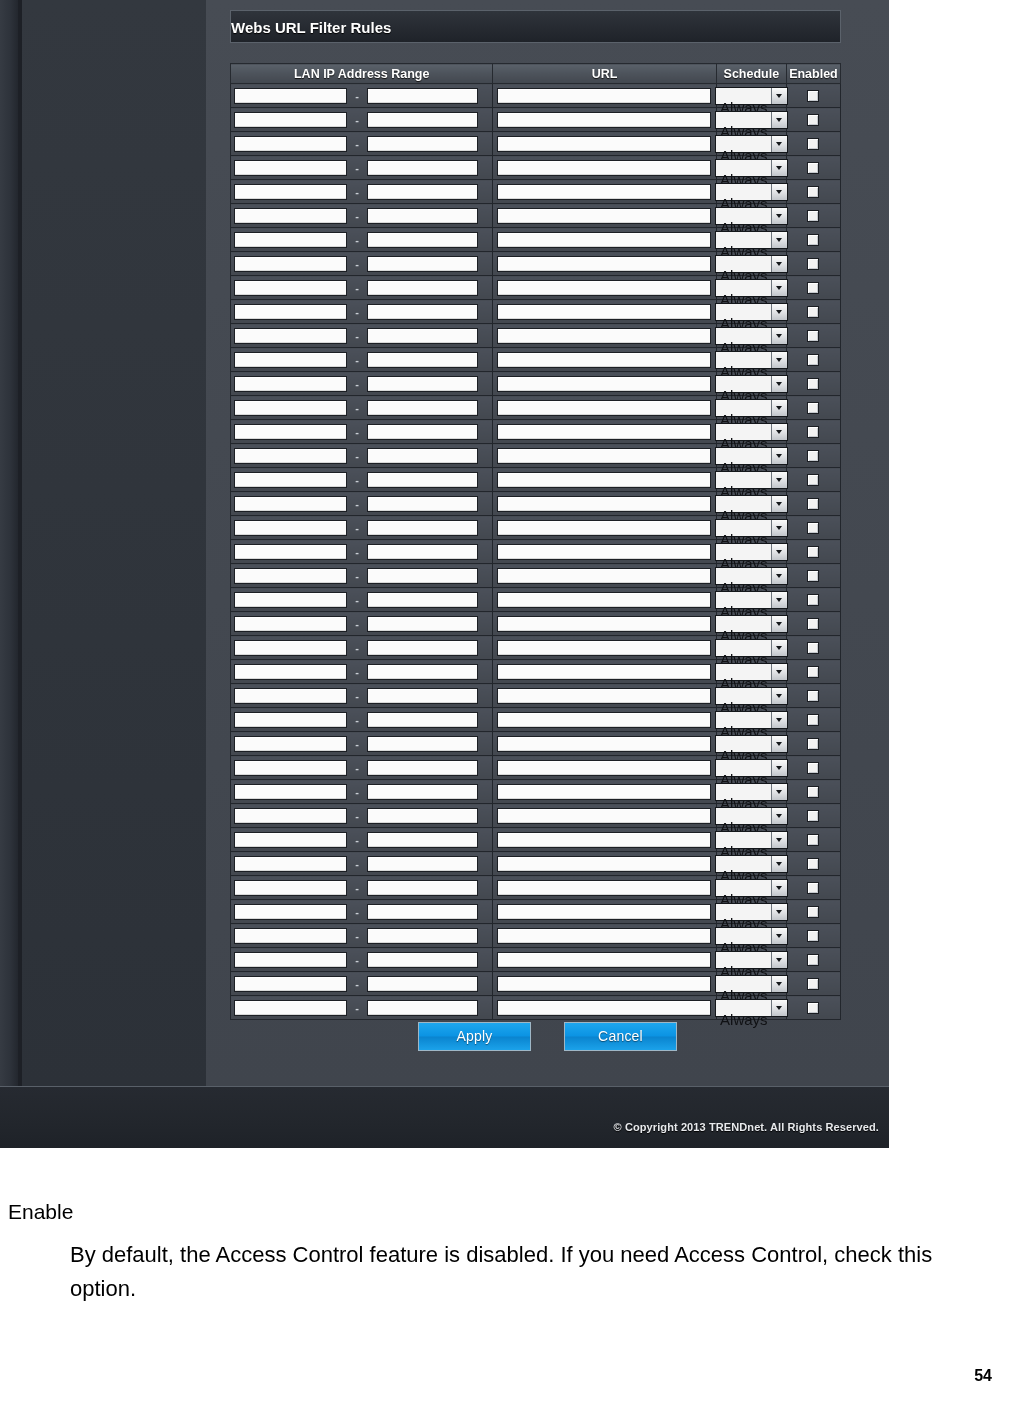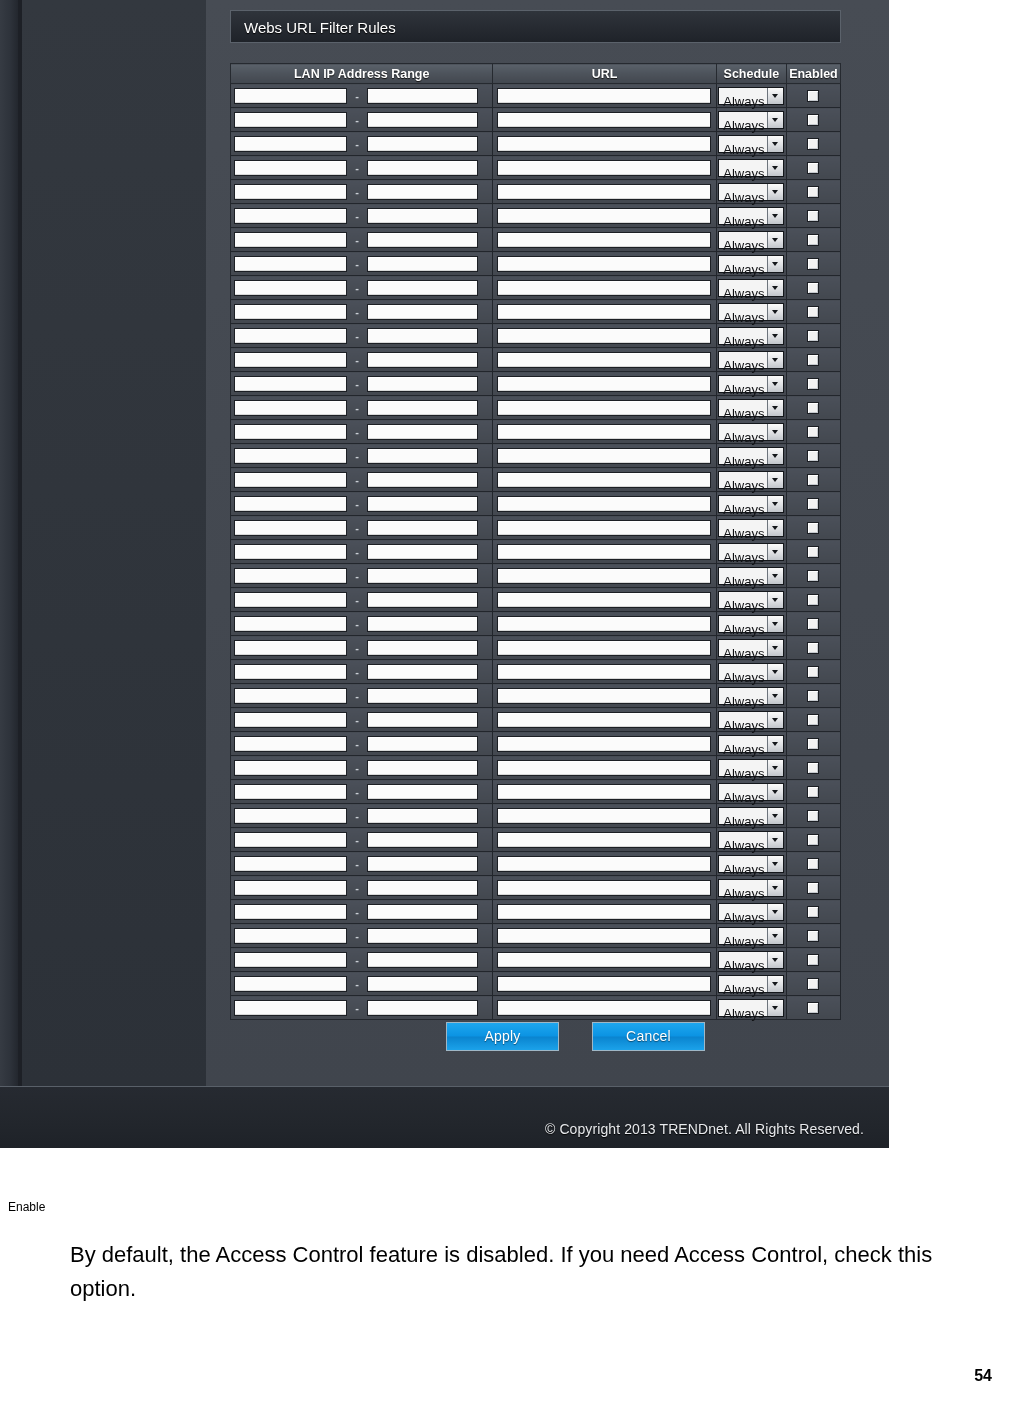--- a/index.html
+++ b/index.html
@@ -61,46 +61,45 @@
   
   .bottom-frame {
     position: absolute;
     left: 0; top: 1086px;
     width: 889px; height: 62px;
     background: linear-gradient(180deg,#262a31 0%, #22262c 60%, #1e2228 100%);
     border-top: 1px solid #596069;
   }
   .copyright {
     position: absolute;
-    right: 25px;
+    right: 10px;
     top: 34px;
     color: #e8eaed;
-    font-size: 14px;
-    font-weight: normal;
+    font-size: 11px;
+    font-weight: bold;
     letter-spacing: .1px;
     white-space: nowrap;
     text-shadow: 0 1px 1px #000;
   }
 
   
   .panel {
     position: absolute;
     left: 230px;
     top: 10px;
     width: 611px;
   }
   .panel-title {
     height: 33px;
     line-height: 33px;
     background: linear-gradient(180deg,#2f343b 0%, #272b32 50%, #1f2329 100%);
     border: 1px solid #5b626b;
     color: #ffffff;
     font-size: 15px;
-    font-weight: normal;
-    padding-left: 13px;
+    font-weight: bold;
     box-sizing: border-box;
     text-shadow: 0 1px 1px #000;
   }
 
   
   .rules-table {
     margin-top: 20px;
     border-collapse: collapse;
     border-spacing: 0;
     width: 611px;
@@ -174,22 +173,22 @@
   }
   .sel {
     display: flex;
     align-items: stretch;
     height: 18px;
     border: 1px solid #14171b;
     background: #f4f4f4;
     box-sizing: border-box;
   }
   .sel-label {
-    padding: 6px 3px 0 4px;
-    font-size: 13px;
+    padding: 12px 3px 0 4px;
+    font-size: 15px;
     line-height: 16px;
     color: #101114;
     font-family: "Liberation Sans", sans-serif;
     white-space: nowrap;
   }
   .sel-btn {
     width: 15px;
     border-left: 1px solid #6d747c;
     background: linear-gradient(180deg,#fbfbfb 0%, #dfe1e4 55%, #c2c6cb 100%);
     position: relative;
@@ -223,21 +222,20 @@
 
   
   .btn-row {
     position: absolute;
     left: 206px;
     top: 1022px;
     width: 683px;
     display: flex;
     justify-content: center;
     gap: 33px;
-    padding-left: 28px;
   }
   .btn {
     width: 113px;
     height: 29px;
     line-height: 27px;
     text-align: center;
     color: #ffffff;
     font-size: 14px;
     font-weight: normal;
     background: linear-gradient(180deg,#1ea7ef 0%, #0b93e3 48%, #0a84cf 52%, #1ba2ea 100%);
@@ -245,21 +243,21 @@
     box-sizing: border-box;
     text-shadow: 0 1px 1px rgba(0,0,0,.45);
     letter-spacing: .2px;
   }
 
   
   .doc-term {
     position: absolute;
     left: 8px;
     top: 1200px;
-    font-size: 12px;
+    font-size: 21px;
     color: #000000;
   }
   .doc-body {
     position: absolute;
     left: 70px;
     top: 1238px;
     width: 900px;
     font-size: 22px;
     line-height: 34px;
     color: #000000;

